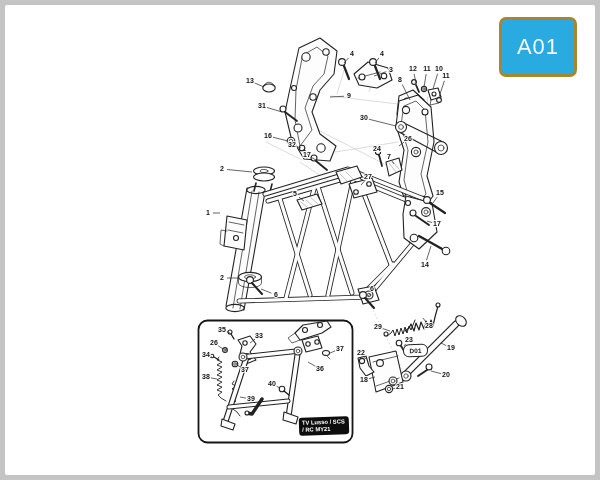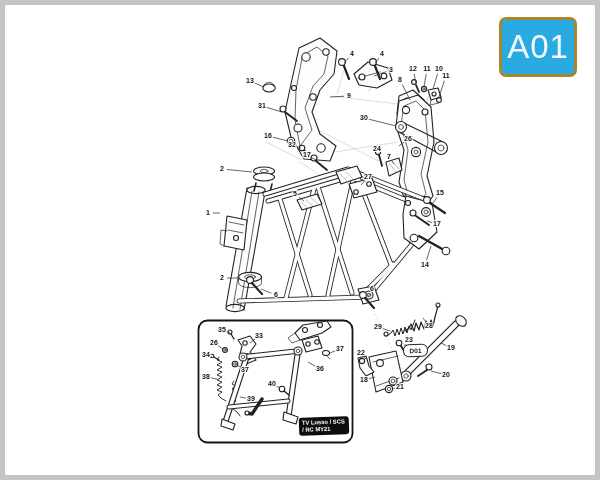--- a/index.html
+++ b/index.html
@@ -9,21 +9,21 @@
   }
   .page-content{
     position:absolute;left:5px;top:5px;width:590px;height:470px;
     background:#ffffff;border-radius:2px;
   }
   #diagram-svg{position:absolute;left:0;top:0;width:600px;height:480px;}
   .code-badge{
     position:absolute;left:499px;top:17px;width:78px;height:60px;
     box-sizing:border-box;border:3px solid #a8862d;border-radius:7px;
     background:#29abe2;display:flex;align-items:center;justify-content:center;
-    color:#f4f9ff;font-size:33px;letter-spacing:1px;cursor:pointer;
+    color:#f4f9ff;font-size:22px;letter-spacing:1px;cursor:pointer;
   }
   .detail-ref{
     position:absolute;left:403px;top:344px;width:25px;height:13px;
     box-sizing:border-box;border:1.2px solid #222;border-radius:6px;
     display:flex;align-items:center;justify-content:center;
     font-size:6.5px;font-weight:bold;color:#111;background:#fff;
     transform:rotate(-2deg);cursor:pointer;
   }
   .variant-badge{
     position:absolute;left:299px;top:417px;width:50px;height:18px;

